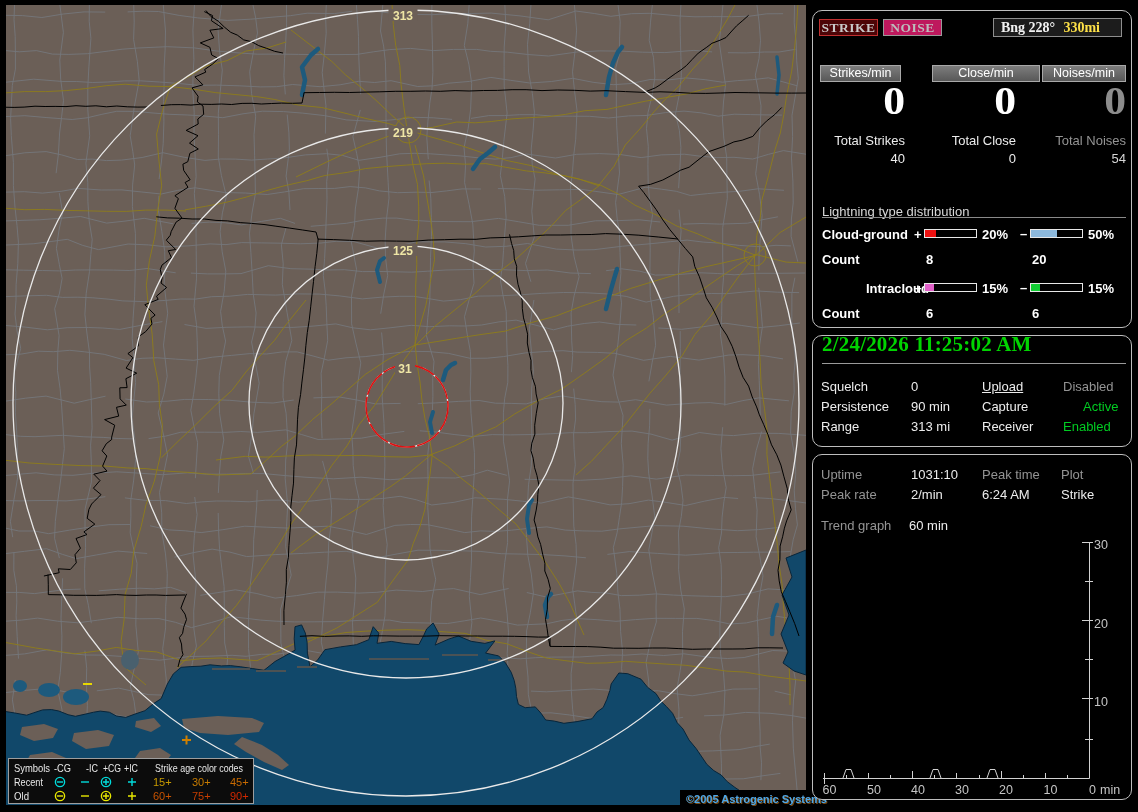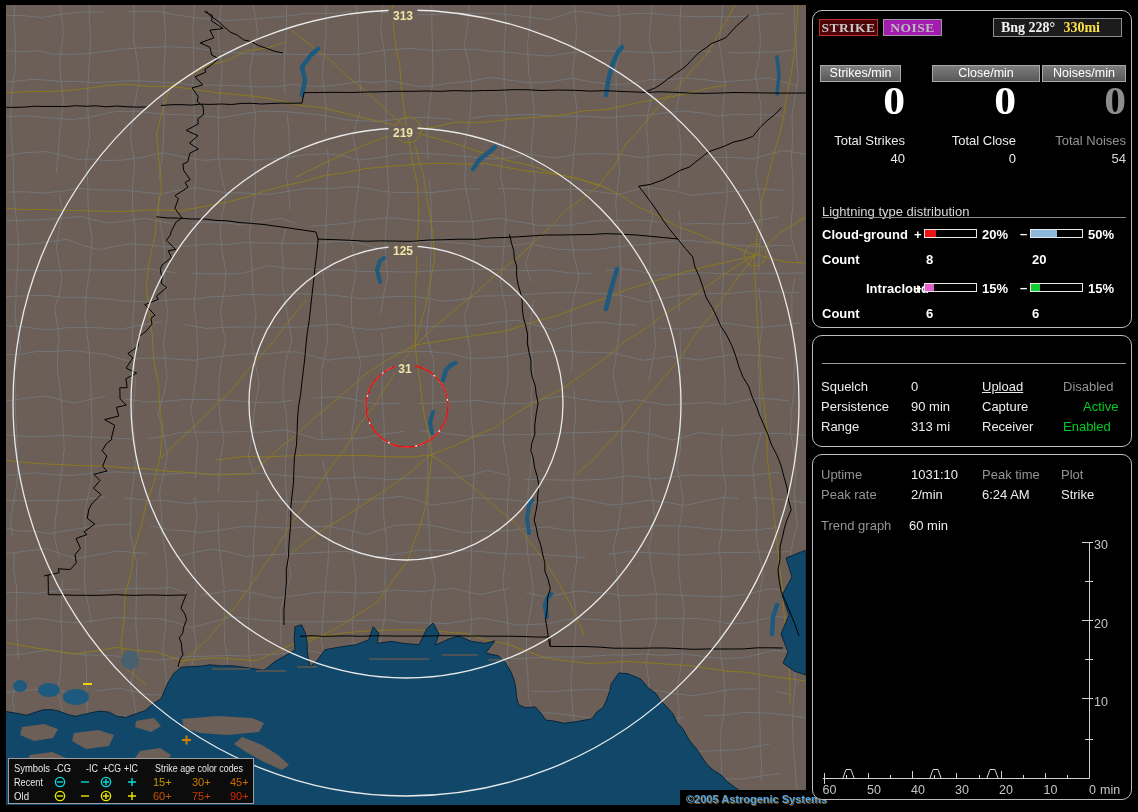--- a/index.html
+++ b/index.html
@@ -362,21 +362,21 @@
 
 <div class="abs" style="left:680px; top:790px; width:126px; height:17px; background:#000;"></div>
 <div class="abs" style="left:686px; top:793px; font-size:11px; font-weight:bold; color:#4fa8e8;
      text-shadow:1px 1px 0 #7a4a10;">©2005 Astrogenic Systems</div>
 
 <div class="panel" style="top:10px; height:318px;">
 
   <div class="abs serif" style="left:6px; top:8px; width:59px; height:17px; background:#4d0507;
        border:1px solid #c03030; color:#c9c9c9; font-weight:bold; font-size:13.5px;
        text-align:center; line-height:15px; letter-spacing:0.5px;">STRIKE</div>
-  <div class="abs serif" style="left:70px; top:8px; width:59px; height:17px; background:#a21caf;
+  <div class="abs serif" style="left:70px; top:8px; width:59px; height:17px; background:#be185d;
        border:1px solid #9a9a9a; color:#bdbdbd; font-weight:bold; font-size:13.5px;
        text-align:center; line-height:15px; letter-spacing:0.5px;">NOISE</div>
 
   <div class="abs serif" style="left:180px; top:7px; width:129px; height:19px; background:#1c1c1c;
        border:1px solid #8e8e8e; font-weight:bold; font-size:14px; line-height:17px;">
      <span style="position:absolute; left:7px; color:#f2f2f2;">Bng 228°</span>
      <span style="position:absolute; right:21px; color:#fde047;font-family:Liberation Serif, serif;">330mi</span>
   </div>
 
   <div class="btn" style="left:7px;  top:54px; width:81px; height:17px;">Strikes/min</div>
@@ -420,20 +420,22 @@
   <div class="bar" style="left:217px; top:272px;">
       <div style="width:9px; background:#11cc33;"></div>
     </div>
   <div class="lbl" style="left:275px; top:270px; font-weight:bold; color:#fff;">15%</div>
   <div class="lbl" style="left:9px; top:295px; font-weight:bold; color:#fff;">Count</div>
   <div class="lbl" style="left:113px; top:295px; font-weight:bold; color:#fff;">6</div>
   <div class="lbl" style="left:219px; top:295px; font-weight:bold; color:#fff;">6</div>
 </div>
 
 <div class="panel" style="top:335px; height:112px;">
+  <div class="abs serif" style="left:9px; top:-4px; font-size:21px; font-weight:bold; color:#00d400;
+       letter-spacing:0.2px;">2/24/2026 11:25:02 AM</div>
   <div class="abs" style="left:9px; top:27px; width:304px; height:1px; background:#9a9a9a;"></div>
   <div class="lbl" style="left:8px;  top:43px;">Squelch</div>
   <div class="lbl" style="left:98px; top:43px;">0</div>
   <div class="lbl" style="left:169px;top:43px;text-decoration:underline;">Upload</div>
   <div class="lbl grey" style="left:250px;top:43px;">Disabled</div>
   <div class="lbl" style="left:8px;  top:63px;">Persistence</div>
   <div class="lbl" style="left:98px; top:63px;">90 min</div>
   <div class="lbl" style="left:169px;top:63px;">Capture</div>
   <div class="lbl green" style="left:250px;top:63px;margin-left:20px;">Active</div>
   <div class="lbl" style="left:8px;  top:83px;">Range</div>

